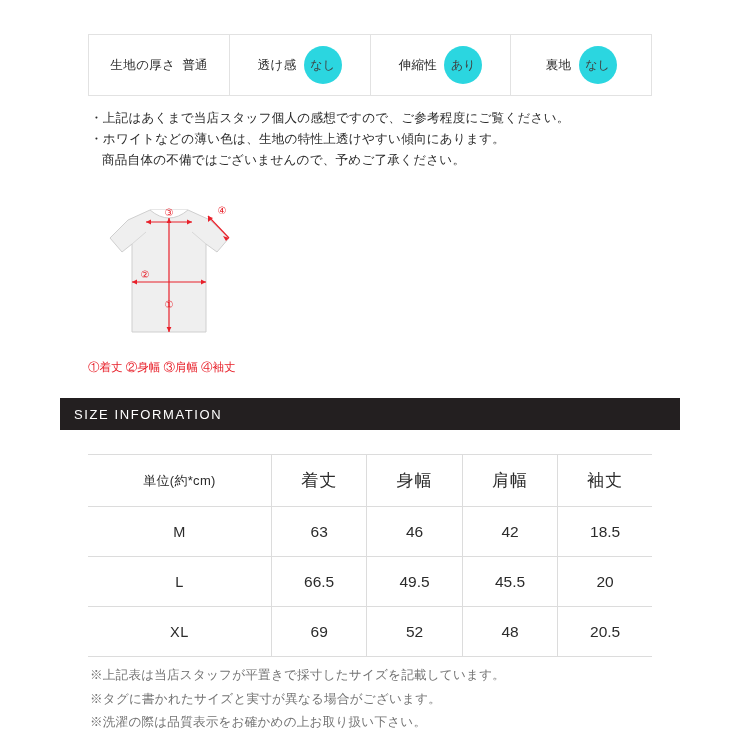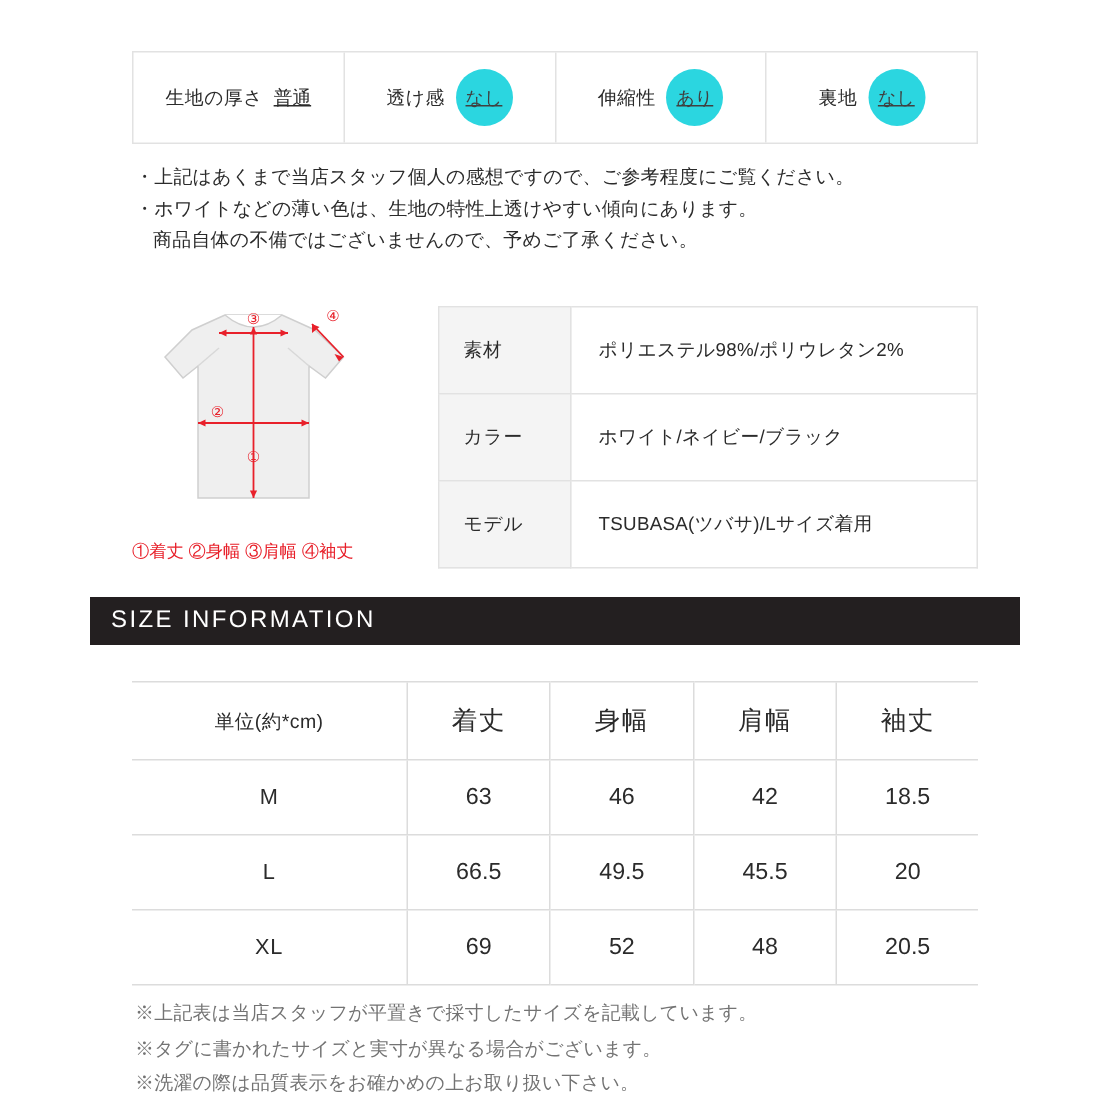--- a/index.html
+++ b/index.html
@@ -35,21 +35,20 @@
   .attr-label {
     font-size: 12.5px;
     letter-spacing: 0.4px;
     color: #2b2b2b;
     white-space: nowrap;
   }
   .attr-val {
     font-size: 12.5px;
     color: #2b2b2b;
     white-space: nowrap;
-    text-decoration: underline;
   }
   .attr-val.circle {
     width: 38px; height: 38px;
     border-radius: 50%;
     background: #2bd6e0;
     color: #404040;
     display: flex;
     align-items: center;
     justify-content: center;
     font-size: 12px;
@@ -114,21 +113,21 @@
   
   .banner {
     position: absolute;
     left: 60px; top: 398px;
     width: 620px; height: 32px;
     background: #231f20;
     color: #ffffff;
     display: flex;
     align-items: center;
     padding-left: 14px;
-    font-size: 16px;
+    font-size: 13px;
     letter-spacing: 1.6px;
   }
 
   
   .size-table {
     position: absolute;
     left: 88px; top: 454px;
     width: 564px;
     border-collapse: collapse;
   }
@@ -221,36 +220,20 @@
       <text x="81" y="122" font-size="10" fill="#e8202a" text-anchor="middle" font-family="'Liberation Sans', sans-serif">①</text>
 
       <line x1="120" y1="30" x2="141" y2="52" stroke="#e8202a" stroke-width="1.2"></line>
       <polygon points="120,30 120,36 125,32" fill="#e8202a"></polygon>
       <polygon points="141,52 135,50 138,55" fill="#e8202a"></polygon>
       <text x="134" y="28" font-size="10" fill="#e8202a" text-anchor="middle" font-family="'Liberation Sans', sans-serif">④</text>
     </svg>
   </div>
   <div class="legend">①着丈 ②身幅 ③肩幅 ④袖丈</div>
 
-  <table class="spec-table">
-    <tbody>
-      <tr>
-        <td class="k">素材</td>
-        <td class="v">ポリエステル98%/ポリウレタン2%</td>
-      </tr>
-      <tr>
-        <td class="k">カラー</td>
-        <td class="v">ホワイト/ネイビー/ブラック</td>
-      </tr>
-      <tr>
-        <td class="k">モデル</td>
-        <td class="v">TSUBASA(ツバサ)/Lサイズ着用</td>
-      </tr>
-    </tbody>
-  </table>
 
   <div class="banner">
     <span>SIZE INFORMATION</span>
   </div>
 
   <table class="size-table">
     <thead>
       <tr>
         <th class="unit">単位(約*cm)</th>
         <th class="dim vline">着丈</th>

